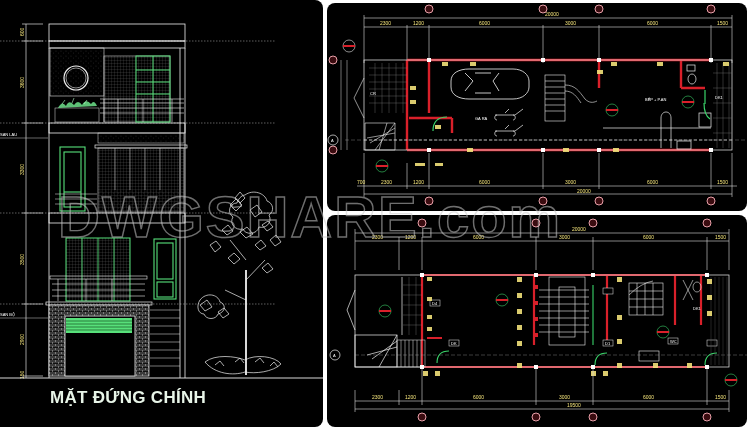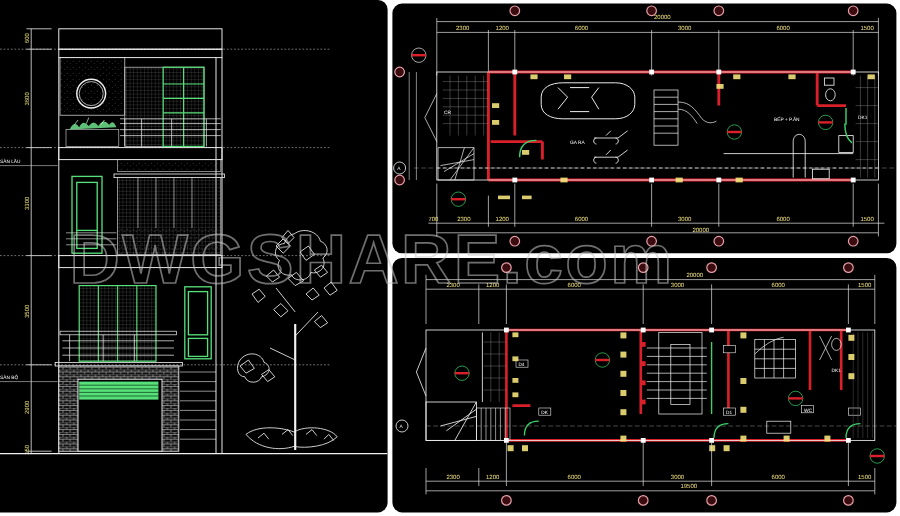--- a/index.html
+++ b/index.html
@@ -172,20 +172,21 @@
         <line x1="246" y1="260" x2="230" y2="240"></line>
       <g>
         <path d="M230 205 l6 -6 l6 6 l-6 6z M250 210 l7 -5 l5 7 l-7 5z M262 225 l6 -4 l5 6 l-6 4z M222 230 l6 -5 l5 6 l-6 4z M240 232 l7 -5 l6 7 l-7 4z M255 245 l6 -5 l5 6 l-6 4z M210 245 l6 -4 l5 6 l-6 5z M270 240 l6 -5 l5 7 l-6 4z M228 258 l6 -5 l6 6 l-6 5z M262 268 l6 -5 l5 6 l-6 4z M200 305 l7 -5 l5 7 l-7 4z M218 312 l6 -4 l5 6 l-6 4z M235 198 l5 -6 l5 6 l-5 5z"></path>
         <path d="M245 195 c8 -6 20 -2 22 6 c6 2 8 10 2 14 c4 8 -4 14 -10 12 c-2 8 -14 8 -16 2 c-8 2 -14 -6 -10 -12 c-6 -4 -4 -14 4 -14 c2 -6 6 -8 8 -8z"></path>
         <path d="M200 300 c6 -8 18 -6 20 2 c6 2 6 10 -2 12 c-2 6 -12 6 -14 0 c-6 0 -8 -8 -4 -14z"></path>
         <path d="M205 362 c10 -8 30 -6 40 -2 c10 -6 30 -4 36 4 c-8 8 -26 10 -36 8 c-12 4 -30 2 -40 -10z"></path>
         <path d="M215 365 l5 -4 l4 5 M235 362 l5 -4 l4 5 M255 362 l5 -4 l4 5 M270 366 l4 -4 l4 5"></path>
       </g>
     </g>
   </svg>
+  <div class="title">MẶT ĐỨNG CHÍNH</div>
 </div>
 
 <div class="panel" id="p-plan1">
   <svg width="420" height="208" viewBox="0 0 420 208">
 
     <g stroke="#dcdcdc" stroke-width="0.6">
       <line x1="37" y1="15" x2="405" y2="15"></line>
       <line x1="37" y1="24" x2="405" y2="24"></line>
       <line x1="37" y1="12" x2="37" y2="60"></line>
         <line x1="80" y1="22" x2="80" y2="60"></line>

